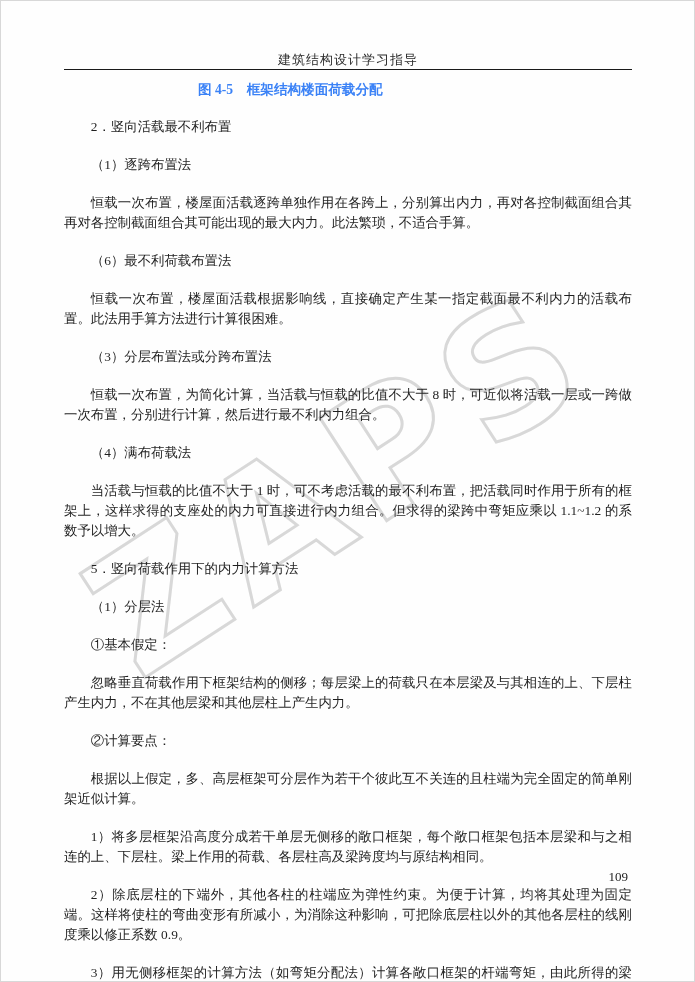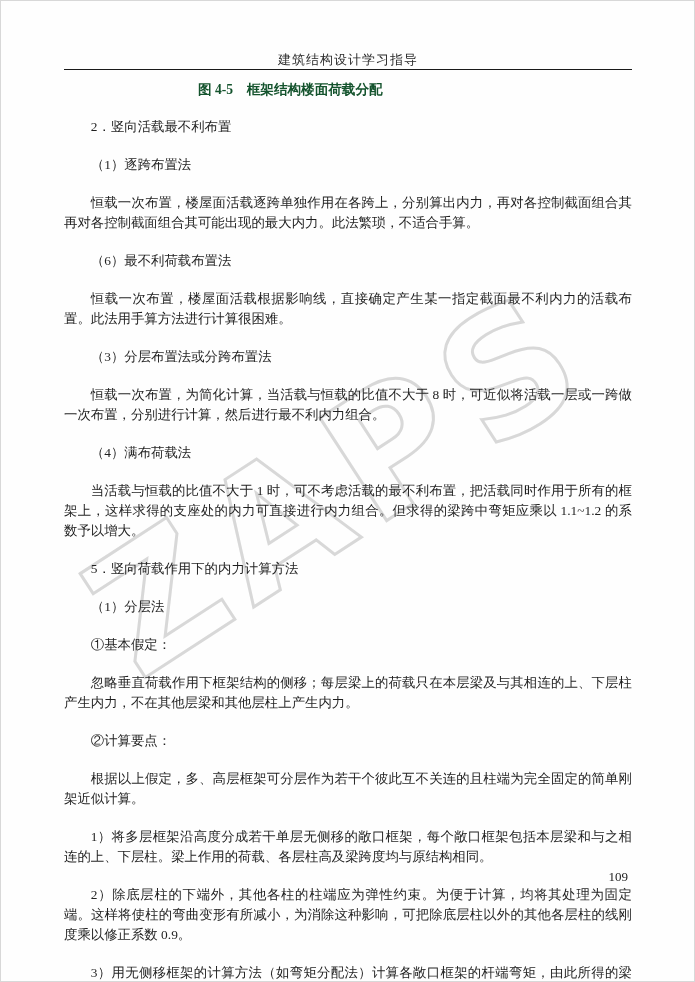--- a/index.html
+++ b/index.html
@@ -30,21 +30,21 @@
     letter-spacing: 1px;
     color: #2a2a2a;
     padding-bottom: 0;
     border-bottom: 1.5px solid #1a1a1a;
   }
   .figure-caption {
     margin: 11px 0 0 0;
     padding-left: 134px;
     font-size: 13.6px;
     font-weight: bold;
-    color: #14532d;
+    color: #3b82f6;
   }
   .body-text {
     margin-top: 9px;
     font-size: 13.4px;
     line-height: 20px;
     text-align: justify;
   }
   .blk {
     margin: 18px 0;
     text-indent: 2em;

